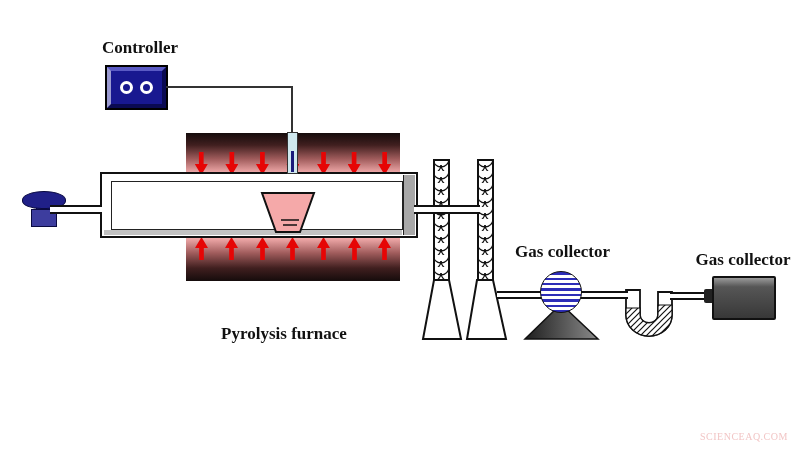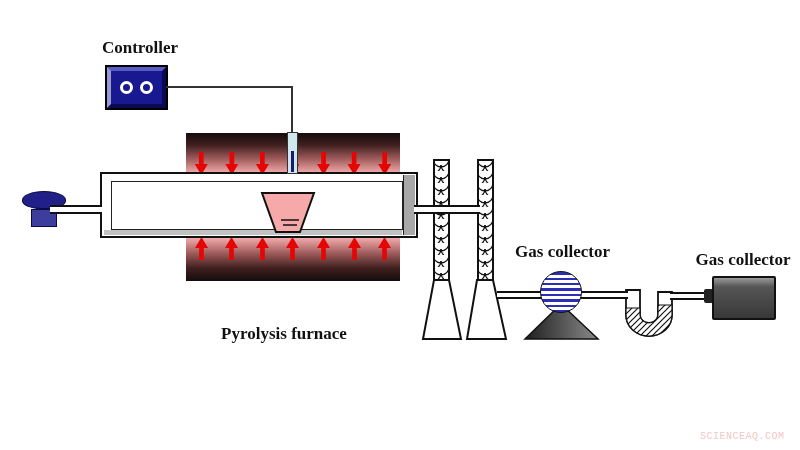--- a/index.html
+++ b/index.html
@@ -72,21 +72,21 @@
   
   .dry-svg{position:absolute;left:616px;top:288px;z-index:5;}
 
   
   .gc-nozzle{position:absolute;left:704px;top:289px;width:10px;height:14px;background:#222;
              border-radius:2px;z-index:6;}
   .gc-box{position:absolute;left:712px;top:276px;width:64px;height:44px;box-sizing:border-box;
           background:linear-gradient(180deg,#9a9a9a 0%,#565656 22%,#383838 100%);
           border:2px solid #111;border-radius:2px;z-index:7;}
 
-  .watermark{position:absolute;left:700px;top:431px;font-family:Liberation Mono, monospace;
+  .watermark{position:absolute;left:700px;top:431px;font-family:Liberation Serif, serif;
              font-size:10px;color:#f2c6c6;letter-spacing:0.5px;}
   sub{font-size:10px;}
 </style>
 </head>
 <body>
 
 <div id="stage">
 
   <svg width="0" height="0" style="position:absolute">
     <defs>

